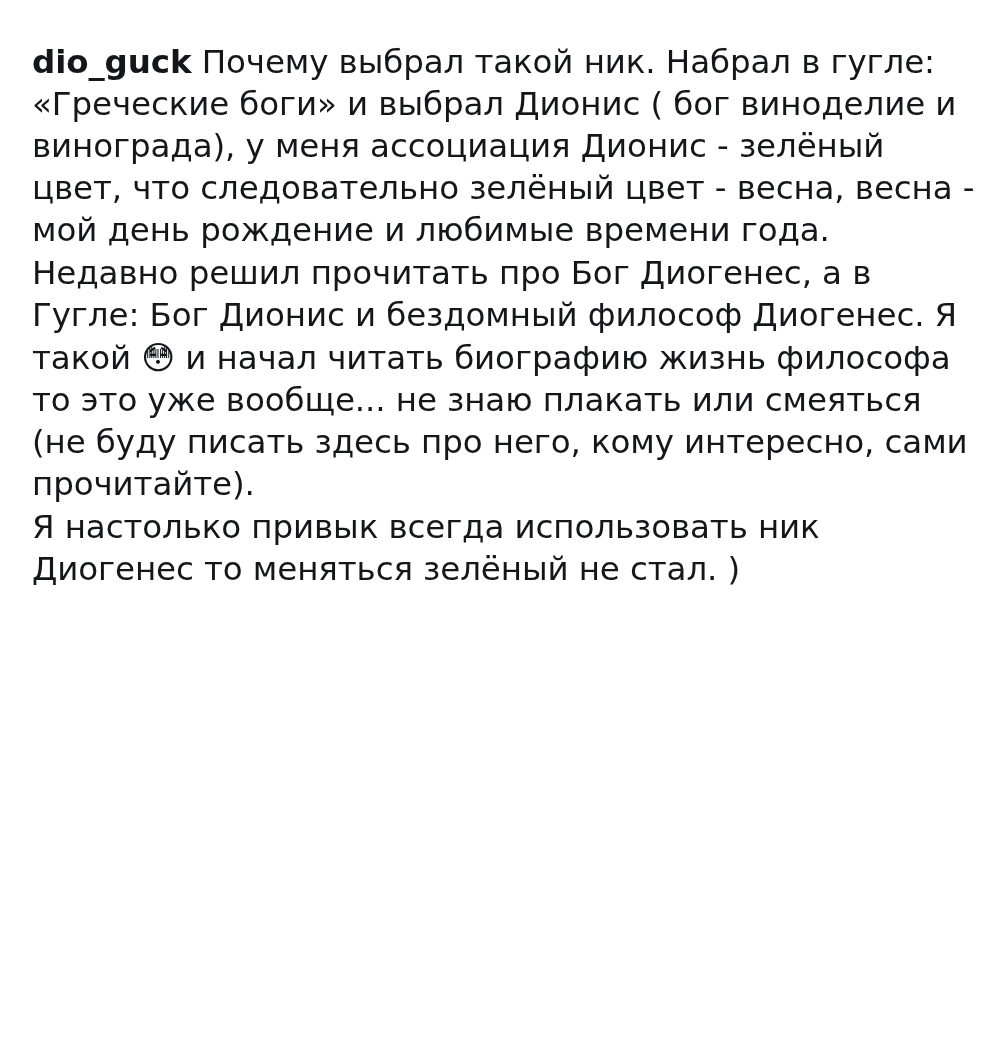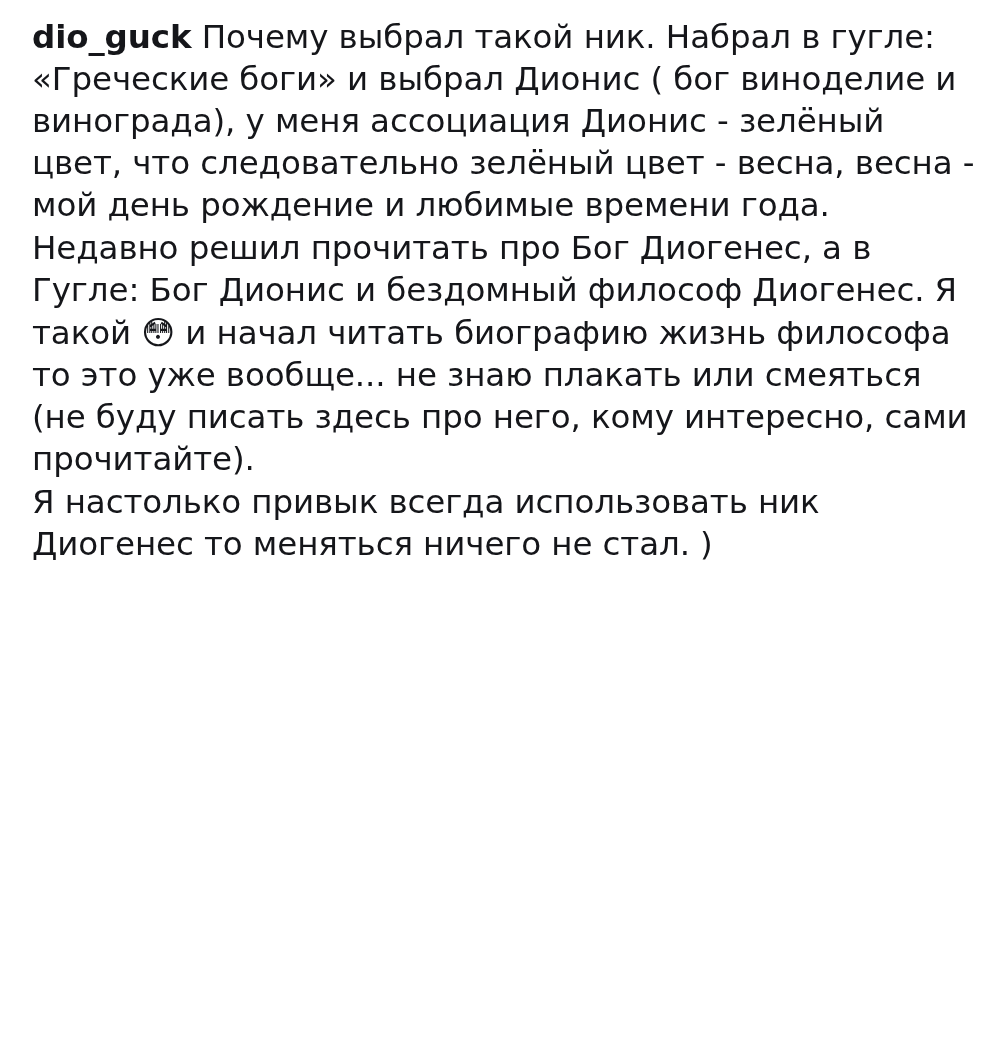--- a/index.html
+++ b/index.html
@@ -8,21 +8,21 @@
     background: #ffffff;
   }
   body {
     width: 1007px;
     height: 1059px;
     font-family: "DejaVu Sans", "Liberation Sans", sans-serif;
     color: #1a1a1a;
     overflow: hidden;
   }
   .post {
-    padding: 16px 30px 0 32px;
+    padding: 41px 30px 0 32px;
     box-sizing: border-box;
   }
   .caption {
     font-size: 32.5px;
     line-height: 1.295;
     letter-spacing: -0.1px;
     color: #15161a;
     word-wrap: break-word;
   }
   .username {
@@ -33,15 +33,15 @@
     margin: 0 0 1px 0;
   }
 </style>
 </head>
 <body>
 
 <div class="post">
   <div class="caption">
     <p class="para"><span class="username">dio_guck</span> <span>Почему выбрал такой ник. Набрал в гугле: «Греческие боги» и выбрал Дионис ( бог виноделие и винограда), у меня ассоциация Дионис - зелёный цвет, что следовательно зелёный цвет - весна, весна - мой день рождение и любимые времени года.</span></p>
     <p class="para">Недавно решил прочитать про Бог Диогенес, а в Гугле: Бог Дионис и бездомный философ Диогенес. Я такой 😳 и начал читать биографию жизнь философа то это уже вообще... не знаю плакать или смеяться (не буду писать здесь про него, кому интересно, сами прочитайте).</p>
-    <p class="para">Я настолько привык всегда использовать ник Диогенес то меняться ничего не стал. )</p>
+    <p class="para">Я настолько привык всегда использовать ник Диогенес то меняться зелёный не стал. )</p>
   </div>
 </div>
 
 </body></html>

